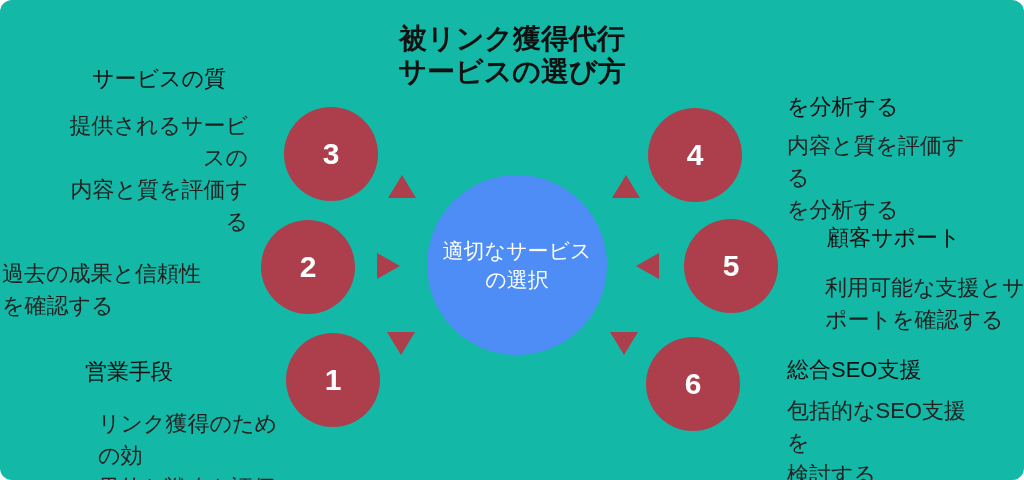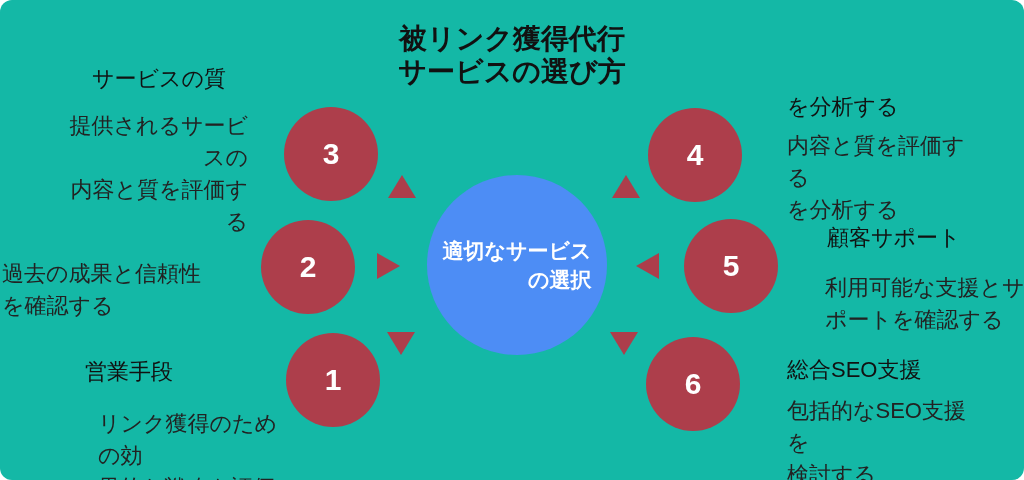--- a/index.html
+++ b/index.html
@@ -13,21 +13,21 @@
     position:absolute;left:0;right:0;top:22px;
     text-align:center;font-size:28px;font-weight:bold;
     line-height:1.18;white-space:pre-line;color:#111;
   }
   .center-circle{
     position:absolute;left:427px;top:175px;width:180px;height:180px;
     border-radius:50%;background:#4d8df5;
     display:flex;align-items:center;justify-content:center;
   }
   .center-label{
-    color:#fff;font-size:21px;font-weight:bold;text-align:right;
+    color:#fff;font-size:21px;font-weight:normal;text-align:center;
     line-height:1.4;white-space:pre-line;
   }
   .step-circle{
     position:absolute;width:94px;height:94px;border-radius:50%;
     background:#ad3e4b;display:flex;align-items:center;justify-content:center;
     color:#fff;font-size:30px;font-weight:bold;
   }
   .c1{left:286px;top:333px}
   .c2{left:261px;top:220px}
   .c3{left:284px;top:107px}

